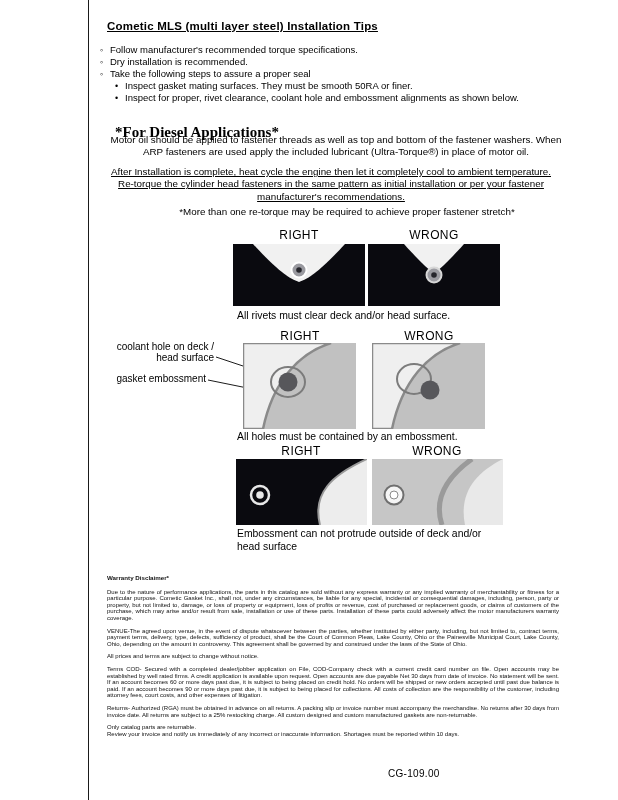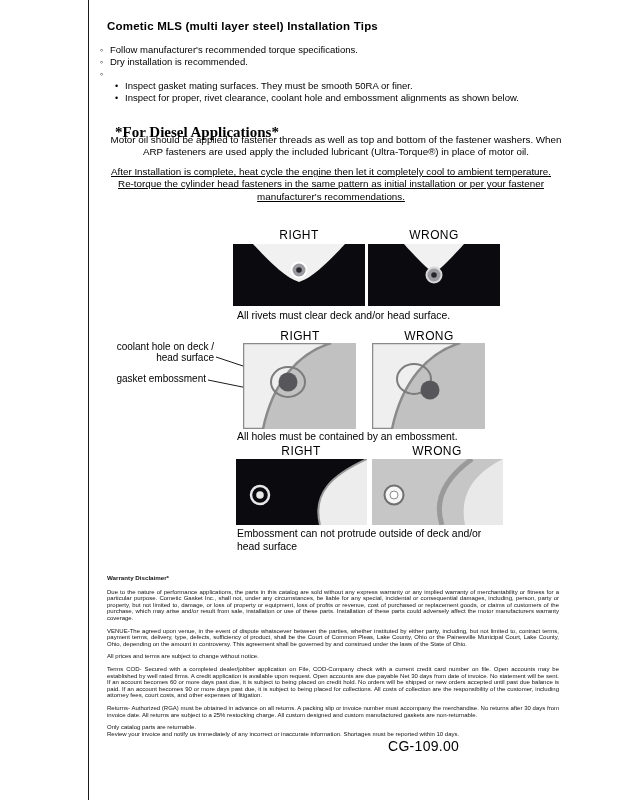--- a/index.html
+++ b/index.html
@@ -1,21 +1,21 @@
 <!DOCTYPE html>
 <html><head>
 <meta charset="utf-8">
 <style>
   html,body{margin:0;padding:0;background:#e9e9e9;}
   .page{position:relative;width:618px;height:800px;background:#ffffff;overflow:hidden;
         font-family:"Liberation Sans","DejaVu Sans",sans-serif;color:#000;margin:0 auto;}
   .vrule{position:absolute;left:88px;top:0;width:1px;height:800px;background:#1a1a1a;}
 
   .title{position:absolute;left:107px;top:20px;margin:0;font-size:11.5px;font-weight:bold;
-         letter-spacing:.2px;}
+         text-decoration:underline;letter-spacing:.2px;}
 
   .bullets{position:absolute;left:100px;top:44px;width:475px;}
   .brow{display:flex;align-items:flex-start;height:12px;font-size:9.5px;white-space:nowrap;}
   .brow .marker{flex:0 0 10px;width:10px;font-size:9px;line-height:12px;}
   .brow.sub{margin-left:15px;}
   .btext{line-height:12px;}
 
   .diesel-heading{position:absolute;left:107px;top:116px;margin:8px;font-size:15px;font-weight:bold;font-family:Liberation Serif, serif;}
   .para{position:absolute;margin:0;font-size:9.8px;line-height:12.4px;text-align:center;}
   .p1{left:107px;top:134px;width:458px;}
@@ -41,55 +41,57 @@
   #coolant-label{left:108px;top:342px;width:106px;}
   #emboss-label{left:96px;top:374px;width:110px;white-space:nowrap;}
   #connector-svg{position:absolute;left:205px;top:350px;width:90px;height:50px;}
 
   .legal{position:absolute;left:107px;top:575px;width:452px;font-size:6px;line-height:6.6px;
          color:#111;text-align:justify;}
   .legal h3{margin:0 0 7px 0;font-size:6.2px;font-weight:bold;text-align:left;}
   .legal p{margin:0 0 6px 0;}
   .legal p.tight{margin:0;}
 
-  .pagenum{position:absolute;left:388px;top:738px;font-size:14px;letter-spacing:.3px;}
+  .pagenum{position:absolute;left:388px;top:768px;font-size:10px;letter-spacing:.3px;}
 </style>
 </head>
 <body>
 
 <div class="page">
   <div class="vrule"></div>
 
   <h1 class="title">Cometic MLS (multi layer steel) Installation Tips</h1>
 
   <div class="bullets">
     <div class="brow">
       <span class="marker">◦</span>
       <span class="btext">Follow manufacturer's recommended torque specifications.</span>
     </div>
     <div class="brow">
       <span class="marker">◦</span>
       <span class="btext">Dry installation is recommended.</span>
     </div>
     <div class="brow">
       <span class="marker">◦</span>
+      <span class="btext">Take the following steps to assure a proper seal</span>
     </div>
     <div class="brow sub">
       <span class="marker">•</span>
       <span class="btext">Inspect gasket mating surfaces.  They must be smooth 50RA or finer.</span>
     </div>
     <div class="brow sub">
       <span class="marker">•</span>
       <span class="btext">Inspect for proper, rivet clearance, coolant hole and embossment alignments as shown below.</span>
     </div>
   </div>
 
   <h2 class="diesel-heading">*For Diesel Applications*</h2>
   <p class="para p1">Motor oil should be applied to fastener threads as well as top and bottom of the fastener washers. When ARP fasteners are used apply the included lubricant (Ultra-Torque®) in place of motor oil.</p>
   <p class="para p2">After Installation is complete, heat cycle the engine then let it completely cool to ambient temperature. Re-torque the cylinder head fasteners in the same pattern as initial installation or per your fastener manufacturer's recommendations.</p>
+  <p class="para p3">*More than one re-torque may be required to achieve proper fastener stretch*</p>
 
   <span class="dg-header" id="h1r">RIGHT</span>
   <span class="dg-header" id="h1w">WRONG</span>
 
   <svg class="panel" id="p1r" width="132" height="62" viewBox="0 0 132 62">
     <rect width="132" height="62" fill="#0a0a0f"></rect>
     <path d="M20,0 C44,26 55,34 66,38 C77,34 88,26 112,0 Z" fill="#f1f1f1"></path>
     <circle cx="66" cy="26" r="7.5" fill="#9a9aa0" stroke="#ffffff" stroke-width="2"></circle>
     <circle cx="66" cy="26" r="2.8" fill="#26262c"></circle>
   </svg>

